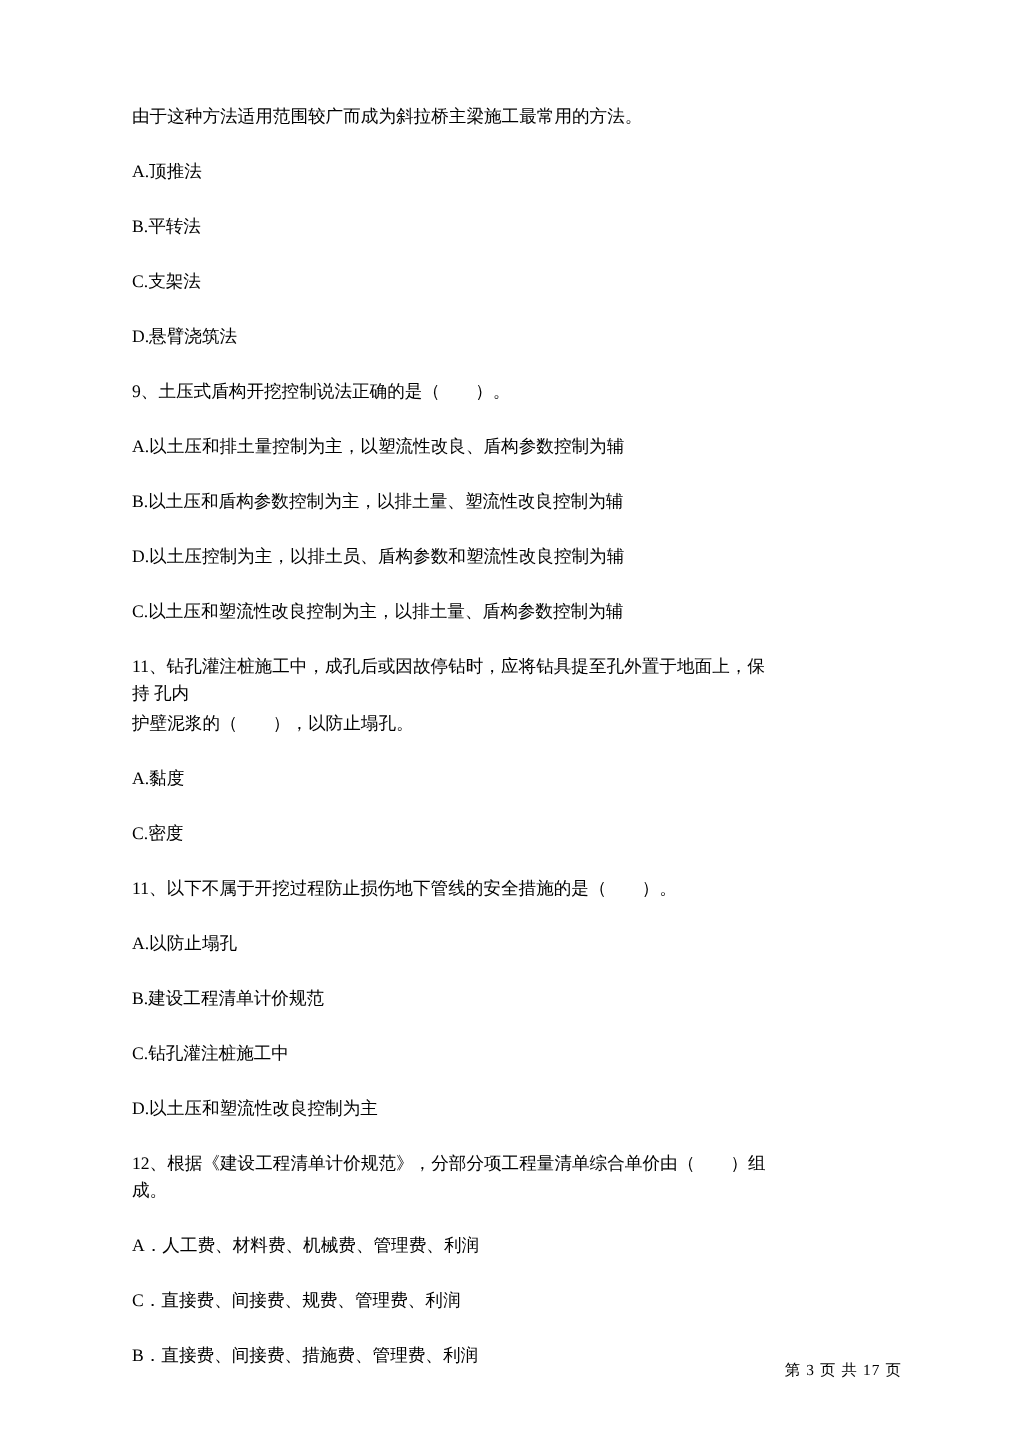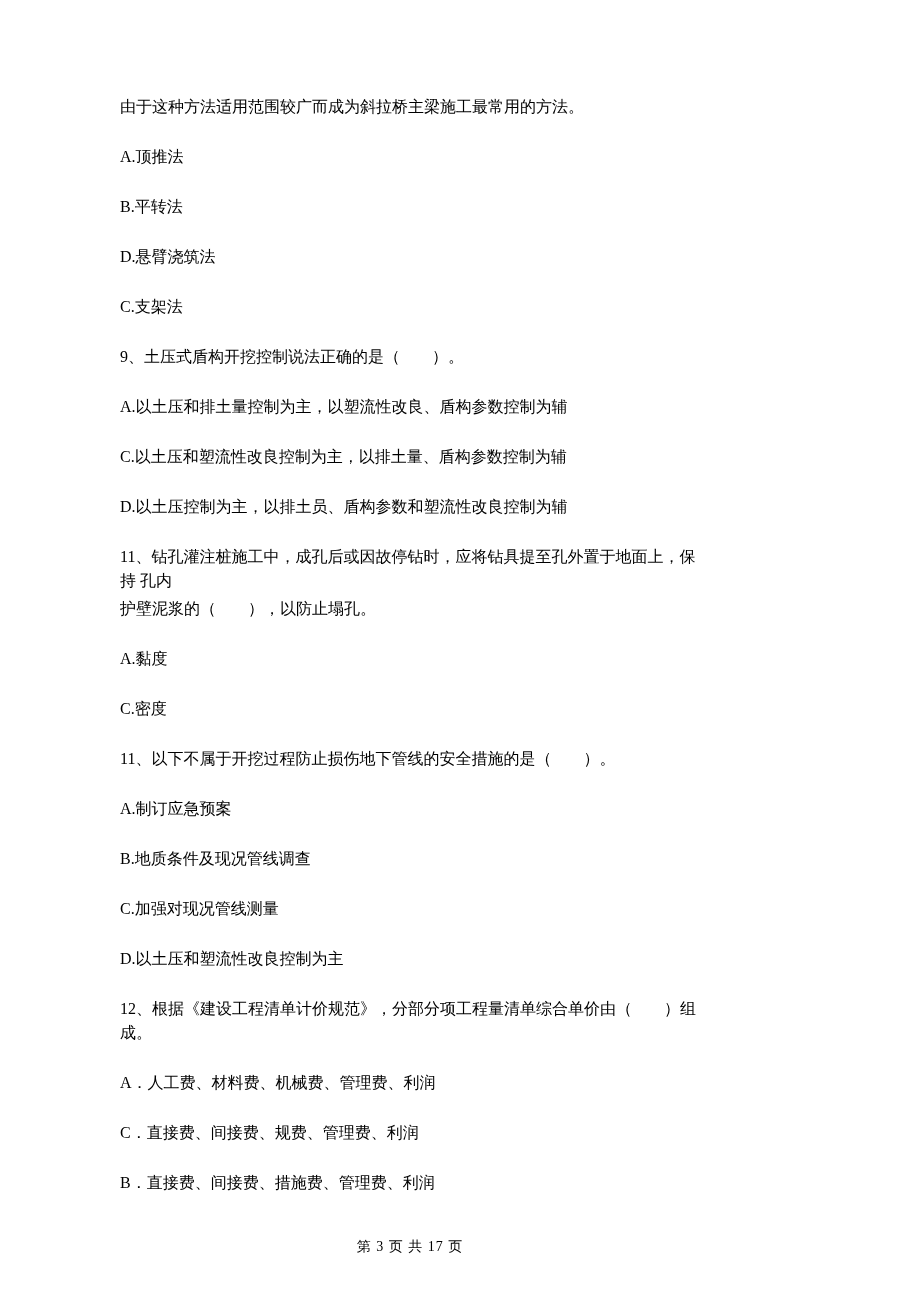--- a/index.html
+++ b/index.html
@@ -29,51 +29,52 @@
   .stem-tail {
     margin-left: 0;
   }
   .option {
   }
   .footer {
     position: absolute;
     left: 0;
     right: 0;
     bottom: 45px;
-    text-align: center;
+    text-align: right;
     font-size: 14px;
     letter-spacing: 1px;
   }
 </style>
 </head>
 <body>
 
 <div class="page">
 
   <div class="line stem">由于这种方法适用范围较广而成为斜拉桥主梁施工最常用的方法。</div>
 
   <div class="line option">A.顶推法</div>
   <div class="line option">B.平转法</div>
+  <div class="line option">C.支架法</div>
   <div class="line option">D.悬臂浇筑法</div>
-  <div class="line option">C.支架法</div>
 
   <div class="line stem">9、土压式盾构开挖控制说法正确的是（　　）。</div>
   <div class="line option">A.以土压和排土量控制为主，以塑流性改良、盾构参数控制为辅</div>
+  <div class="line option">B.以土压和盾构参数控制为主，以排土量、塑流性改良控制为辅</div>
+  <div class="line option">D.以土压控制为主，以排土员、盾构参数和塑流性改良控制为辅</div>
   <div class="line option">C.以土压和塑流性改良控制为主，以排土量、盾构参数控制为辅</div>
-  <div class="line option">D.以土压控制为主，以排土员、盾构参数和塑流性改良控制为辅</div>
 
   <div style="margin-bottom:4px;">11、钻孔灌注桩施工中，成孔后或因故停钻时，应将钻具提至孔外置于地面上，保持 孔内</div>
   <div class="line stem-tail">护壁泥浆的（　　），以防止塌孔。</div>
   <div class="line option">A.黏度</div>
   <div class="line option">C.密度</div>
 
   <div class="line stem">11、以下不属于开挖过程防止损伤地下管线的安全措施的是（　　）。</div>
-  <div class="line option">A.制订应急预案</div>
-  <div class="line option">B.地质条件及现况管线调查</div>
-  <div class="line option">C.加强对现况管线测量</div>
+  <div class="line option">A.以防止塌孔</div>
+  <div class="line option">B.建设工程清单计价规范</div>
+  <div class="line option">C.钻孔灌注桩施工中</div>
   <div class="line option">D.以土压和塑流性改良控制为主</div>
 
   <div class="line stem">12、根据《建设工程清单计价规范》，分部分项工程量清单综合单价由（　　）组成。</div>
   <div class="line option">A．人工费、材料费、机械费、管理费、利润</div>
   <div class="line option">C．直接费、间接费、规费、管理费、利润</div>
   <div class="line option">B．直接费、间接费、措施费、管理费、利润</div>
 
   <div class="footer">第 3 页 共 17 页</div>
 
 </div>

